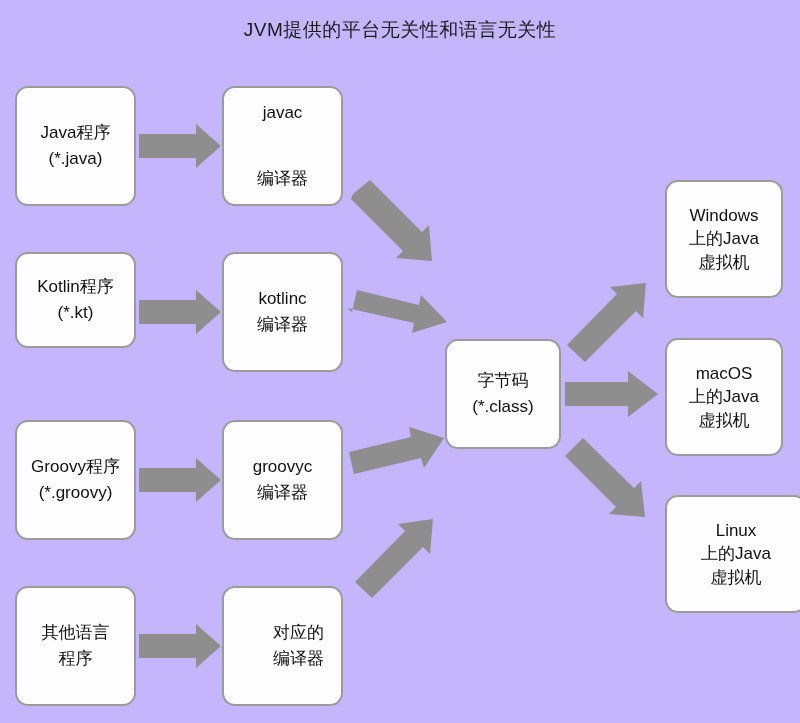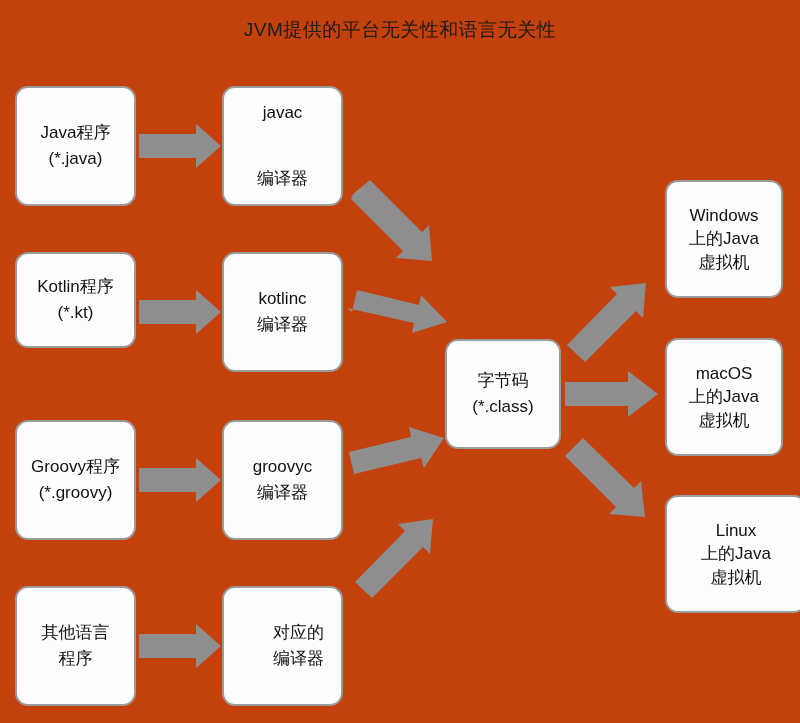--- a/index.html
+++ b/index.html
@@ -4,21 +4,21 @@
 <style>
   html, body {
     margin: 0;
     padding: 0;
     background: #ffffff;
   }
   #canvas {
     position: relative;
     width: 800px;
     height: 723px;
-    background: #c2410c;
+    background: #c4b5fd;
     font-family: "Liberation Sans", "DejaVu Sans", sans-serif;
     overflow: hidden;
   }
   #diagram-title {
     position: absolute;
     left: 0;
     top: 17px;
     width: 800px;
     text-align: center;
     font-size: 19px;

